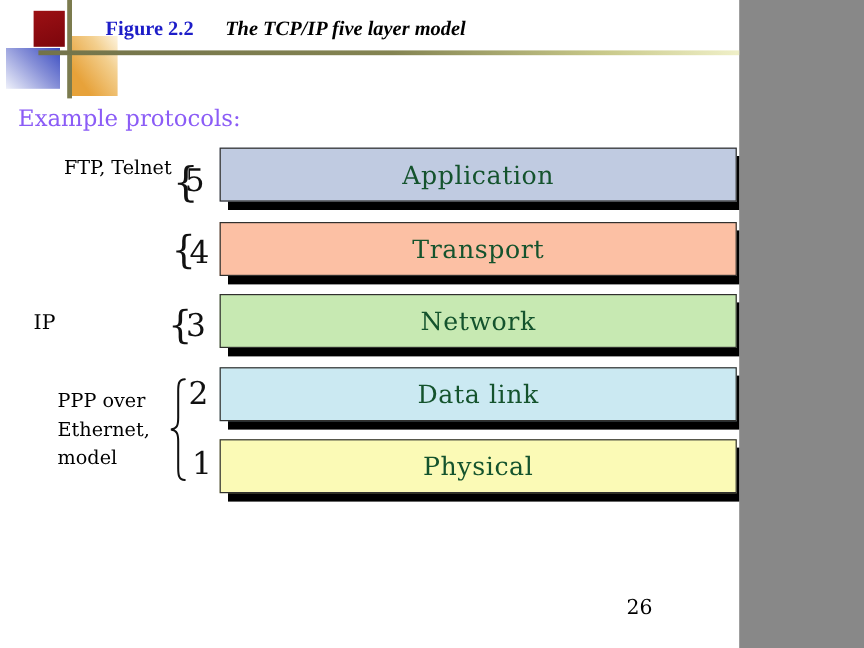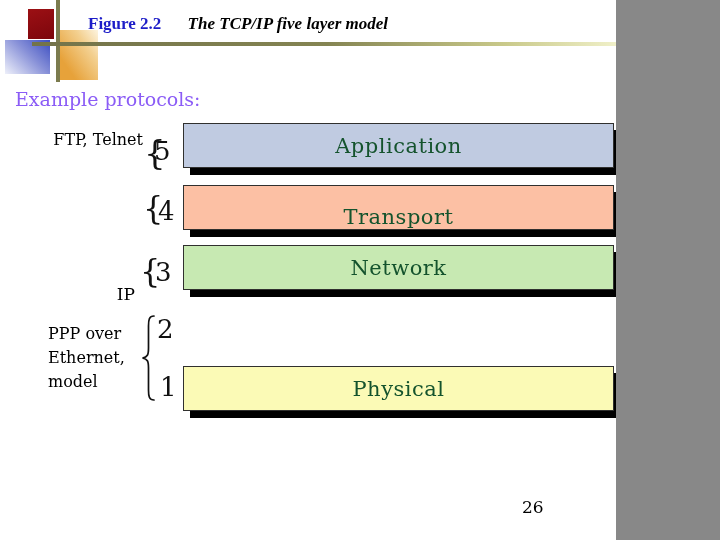--- a/index.html
+++ b/index.html
@@ -42,21 +42,21 @@
   }
   .row-0 { top: 123px; }
   .row-1 { top: 185px; }
   .row-2 { top: 245px; }
   .row-3 { top: 306px; }
   .row-4 { top: 366px; }
   
   .plabel { position: absolute; font-size: 16px; line-height: 22px; color: #000; }
   .p5  { left: 28px; top: 129px; width: 115px; text-align: right; }
   .p4  { left: 28px; top: 198px; width: 110px; text-align: right; }
-  .p3  { left: 28px; top: 258px; width: 107px; text-align: right; font-size: 17px; margin-top: 25px; }
+  .p3  { left: 28px; top: 258px; width: 107px; text-align: left; font-size: 17px; }
   .p21 { left: 48px; top: 322px; width: 95px;  text-align: left; line-height: 24px; }
   
   .brace { position: absolute; font-size: 34px; line-height: 32px; color: #111;
            font-weight: normal; }
   .b5 { left: 144px; top: 136px; }
   .b4 { left: 143px; top: 193px; font-size: 32px; line-height: 30px; }
   .b3 { left: 140px; top: 256px; font-size: 32px; line-height: 30px; }
   .bigbrace { position: absolute; left: 141px; top: 315px; }
   .lnum { position: absolute; font-size: 26px; line-height: 26px; color: #111; }
   .n5 { left: 154px; top: 138px; }
@@ -109,25 +109,28 @@
 
   <div class="lnum n5">5</div>
   <div class="lnum n4">4</div>
   <div class="lnum n3">3</div>
   <div class="lnum n2">2</div>
   <div class="lnum n1">1</div>
 
   <div class="layer-box row-0" style="background: rgb(192, 203, 225);">
     <span>Application</span>
   </div>
-  <div class="layer-box row-1" style="background: rgb(252, 192, 164); align-items: flex-end;">
+  <div class="layer-box row-1" style="background: rgb(252, 192, 164);">
     <span>Transport</span>
   </div>
   <div class="layer-box row-2" style="background: rgb(199, 233, 178);">
     <span>Network</span>
+  </div>
+  <div class="layer-box row-3" style="background: rgb(203, 233, 242);">
+    <span>Data link</span>
   </div>
   <div class="layer-box row-4" style="background: rgb(251, 250, 182);">
     <span>Physical</span>
   </div>
 
   <div class="page-num">26</div>
 
 </div>
 
 </body></html>

